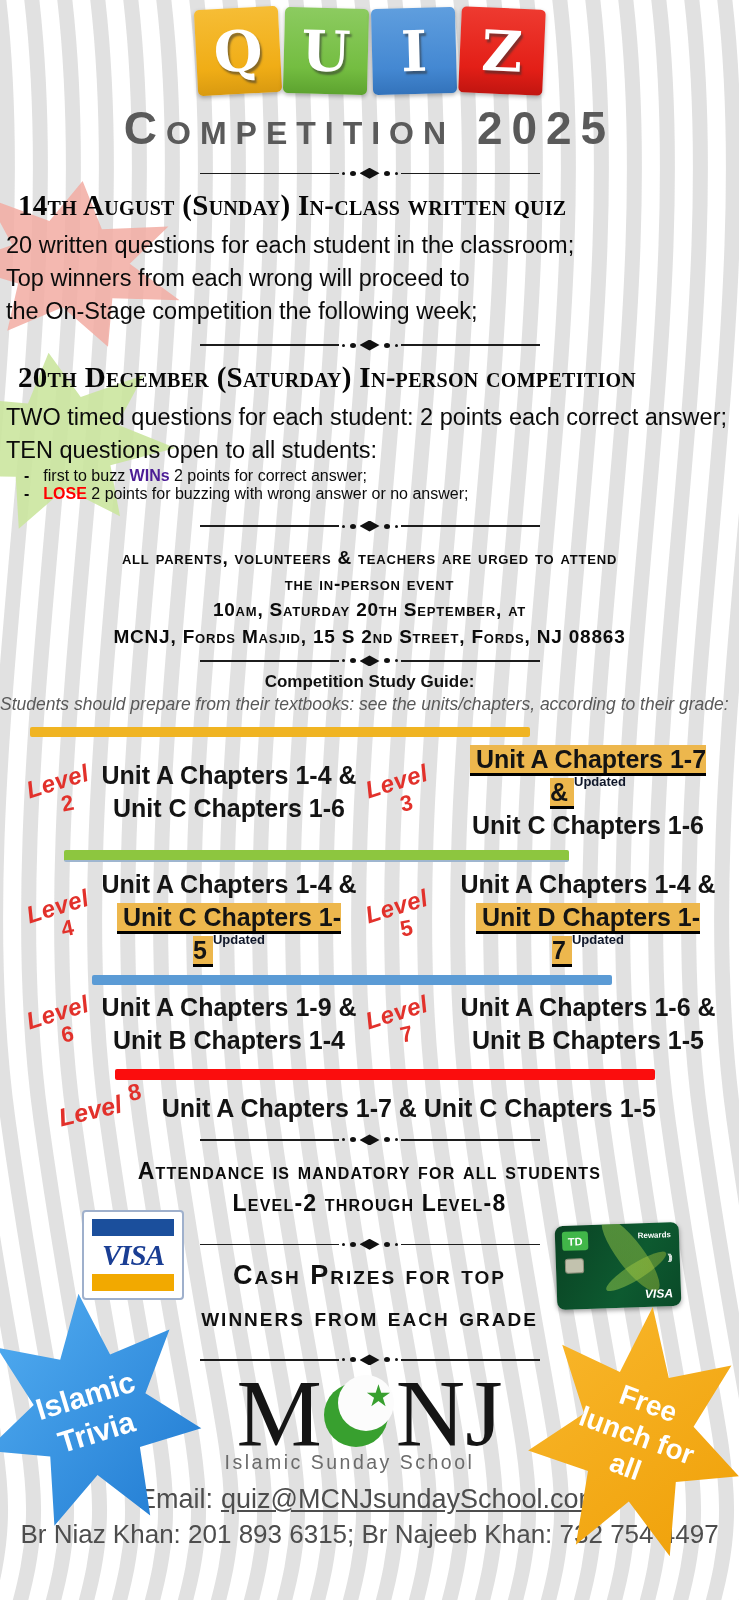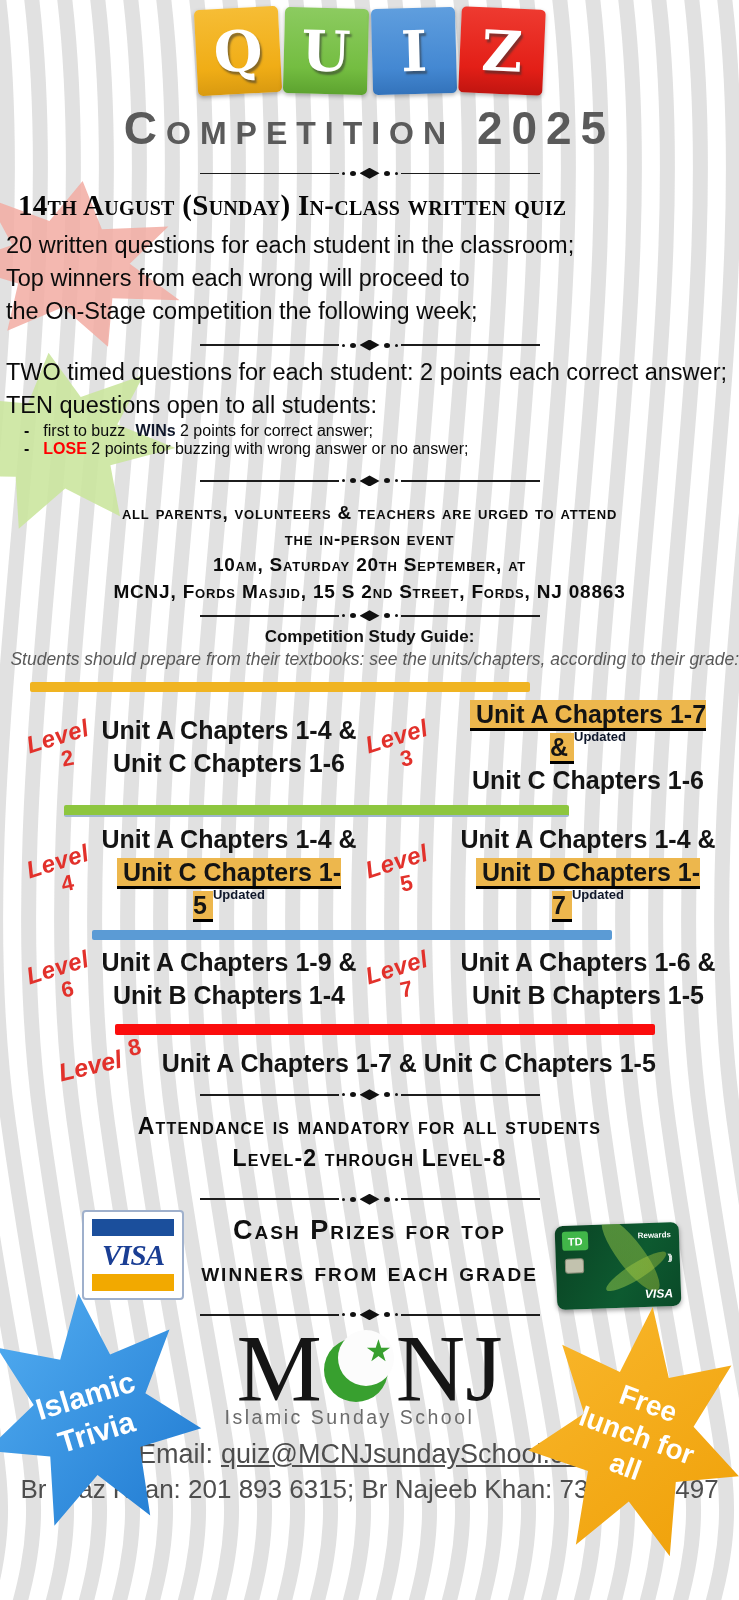--- a/index.html
+++ b/index.html
@@ -30,27 +30,27 @@
   .ddot{width:6px;height:5px;border-radius:50%;background:#111;margin:0 2px;}
   .ddiamond{width:20px;height:11px;background:#111;margin:0 2px;
             clip-path:polygon(0 50%,50% 0,100% 50%,50% 100%);}
 
   .h-serif{font-family:"Liberation Serif","DejaVu Serif",serif;font-variant:small-caps;font-size:29px;
            color:#060606;margin:6px 0 0 18px;font-weight:600;letter-spacing:.3px;line-height:1.35;}
   .para{margin:4px 0 0 6px;font-size:23.5px;line-height:1.4;color:#0b0b0b;}
   .pline{white-space:nowrap;}
   .bullet{display:flex;margin-left:24px;white-space:nowrap;}
   .bdash{font-weight:bold;margin-right:14px;}
-  .em-green{color:#0f172a;font-weight:bold;padding-left:6px;}
+  .em-green{color:#4c1d95;font-weight:bold;}
   .em-red{color:#FF0000;font-weight:bold;}
 
   .attend{margin-top:12px;text-align:center;font-weight:bold;font-variant:small-caps;font-size:19px;
           letter-spacing:.8px;line-height:1.38;color:#0b0b0b;}
   .sg-title{margin-top:4px;text-align:center;font-weight:bold;font-size:17px;color:#111;}
-  .sg-sub{text-align:right;font-style:italic;font-size:17.5px;color:#595959;margin-top:2px;}
+  .sg-sub{text-align:left;font-style:italic;font-size:17.5px;color:#595959;margin-top:2px;}
 
   
   .bar{height:10px;border-radius:2px;}
   .bar-yellow{margin:12px 0 0 30px;width:500px;background:#F0B422;}
   .bar-green{margin:8px 0 0 64px;width:505px;background:#8DC63F;border-bottom:2px solid #9fb6cf;}
   .bar-blue{margin:8px 0 0 92px;width:520px;background:#5B9BD5;}
   .bar-red{margin:12px 0 0 115px;width:540px;background:#FB0D0D;height:11px;}
 
   .lrow{display:grid;grid-template-columns:78px 258px 84px 292px;margin:6px 0 0 22px;align-items:center;}
   .lcell{text-align:center;font-size:25px;font-weight:600;color:#141414;line-height:1.32;}
@@ -201,20 +201,21 @@
     <div class="divider" style="margin-top:10px">
       <span class="dline"></span>
         <span class="ddot-s"></span>
         <span class="ddot"></span>
         <span class="ddiamond"></span>
         <span class="ddot"></span>
         <span class="ddot-s"></span>
         <span class="dline"></span>
     </div>
 
+    <div class="h-serif">20th December (Saturday) In-person competition</div>
     <div class="para">
       <div class="pline">TWO timed questions for each student: 2 points each correct answer;</div>
       <div class="pline">TEN questions open to all students:</div>
     </div>
     <div class="bullet">
       <span class="bdash">-</span>
       <span class="pline"><span>first to buzz </span><span class="em-green">WINs</span><span> 2 points for correct answer;</span></span>
     </div>
     <div class="bullet">
       <span class="bdash">-</span>

